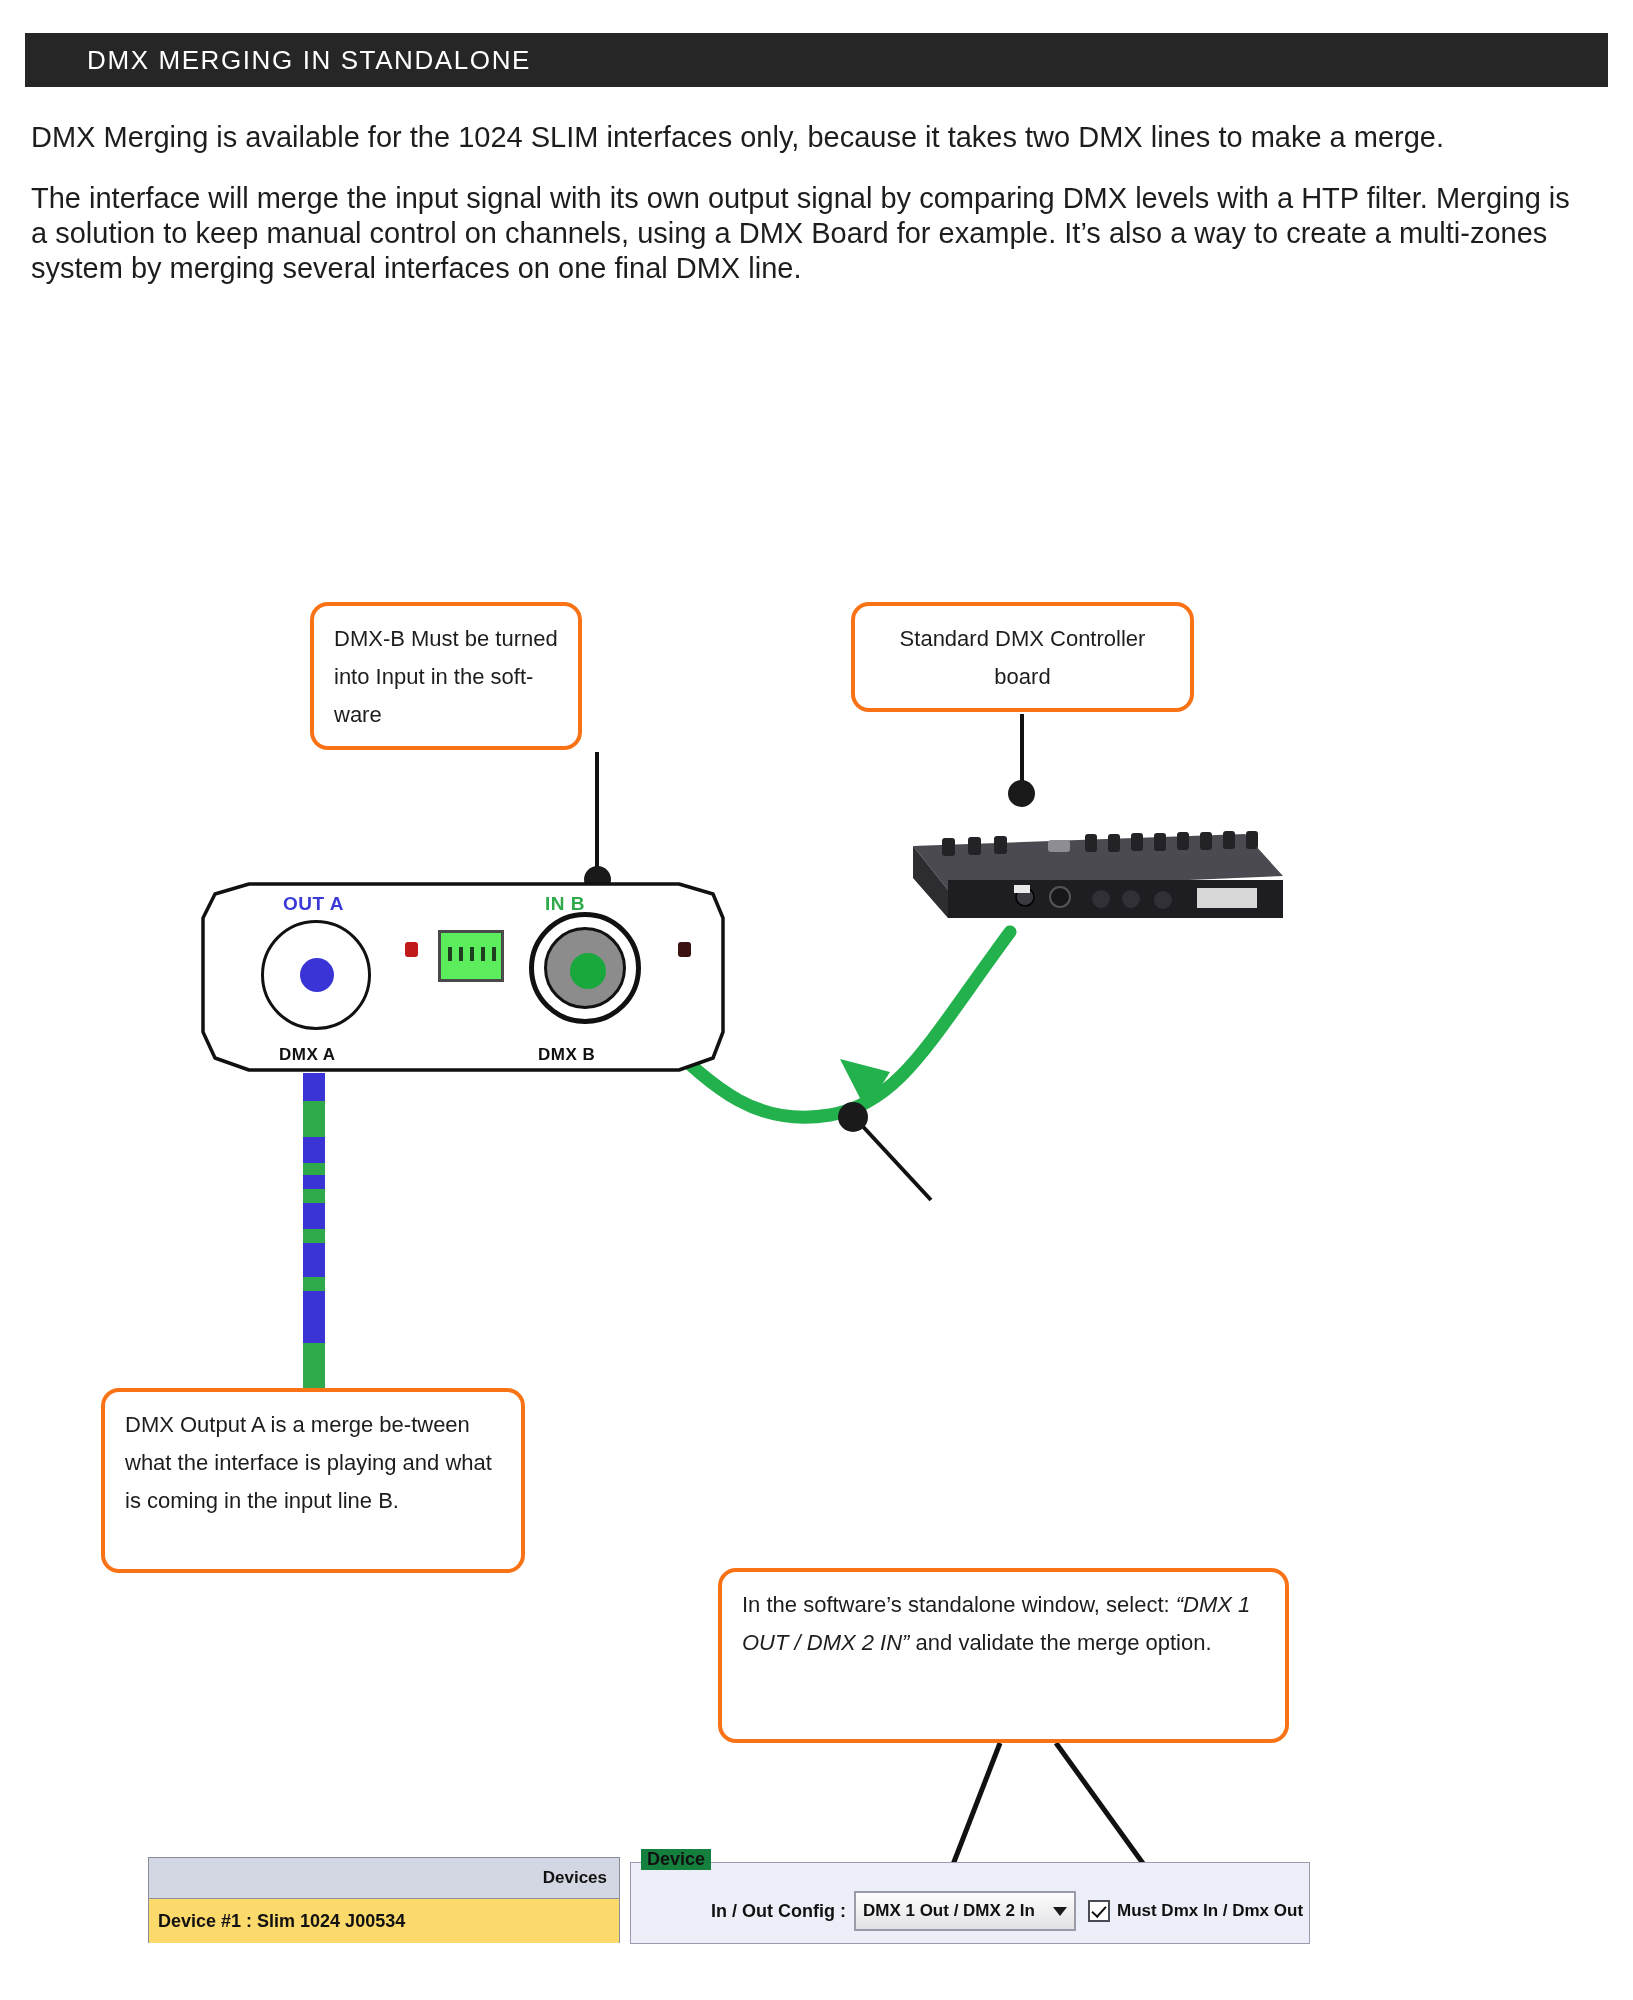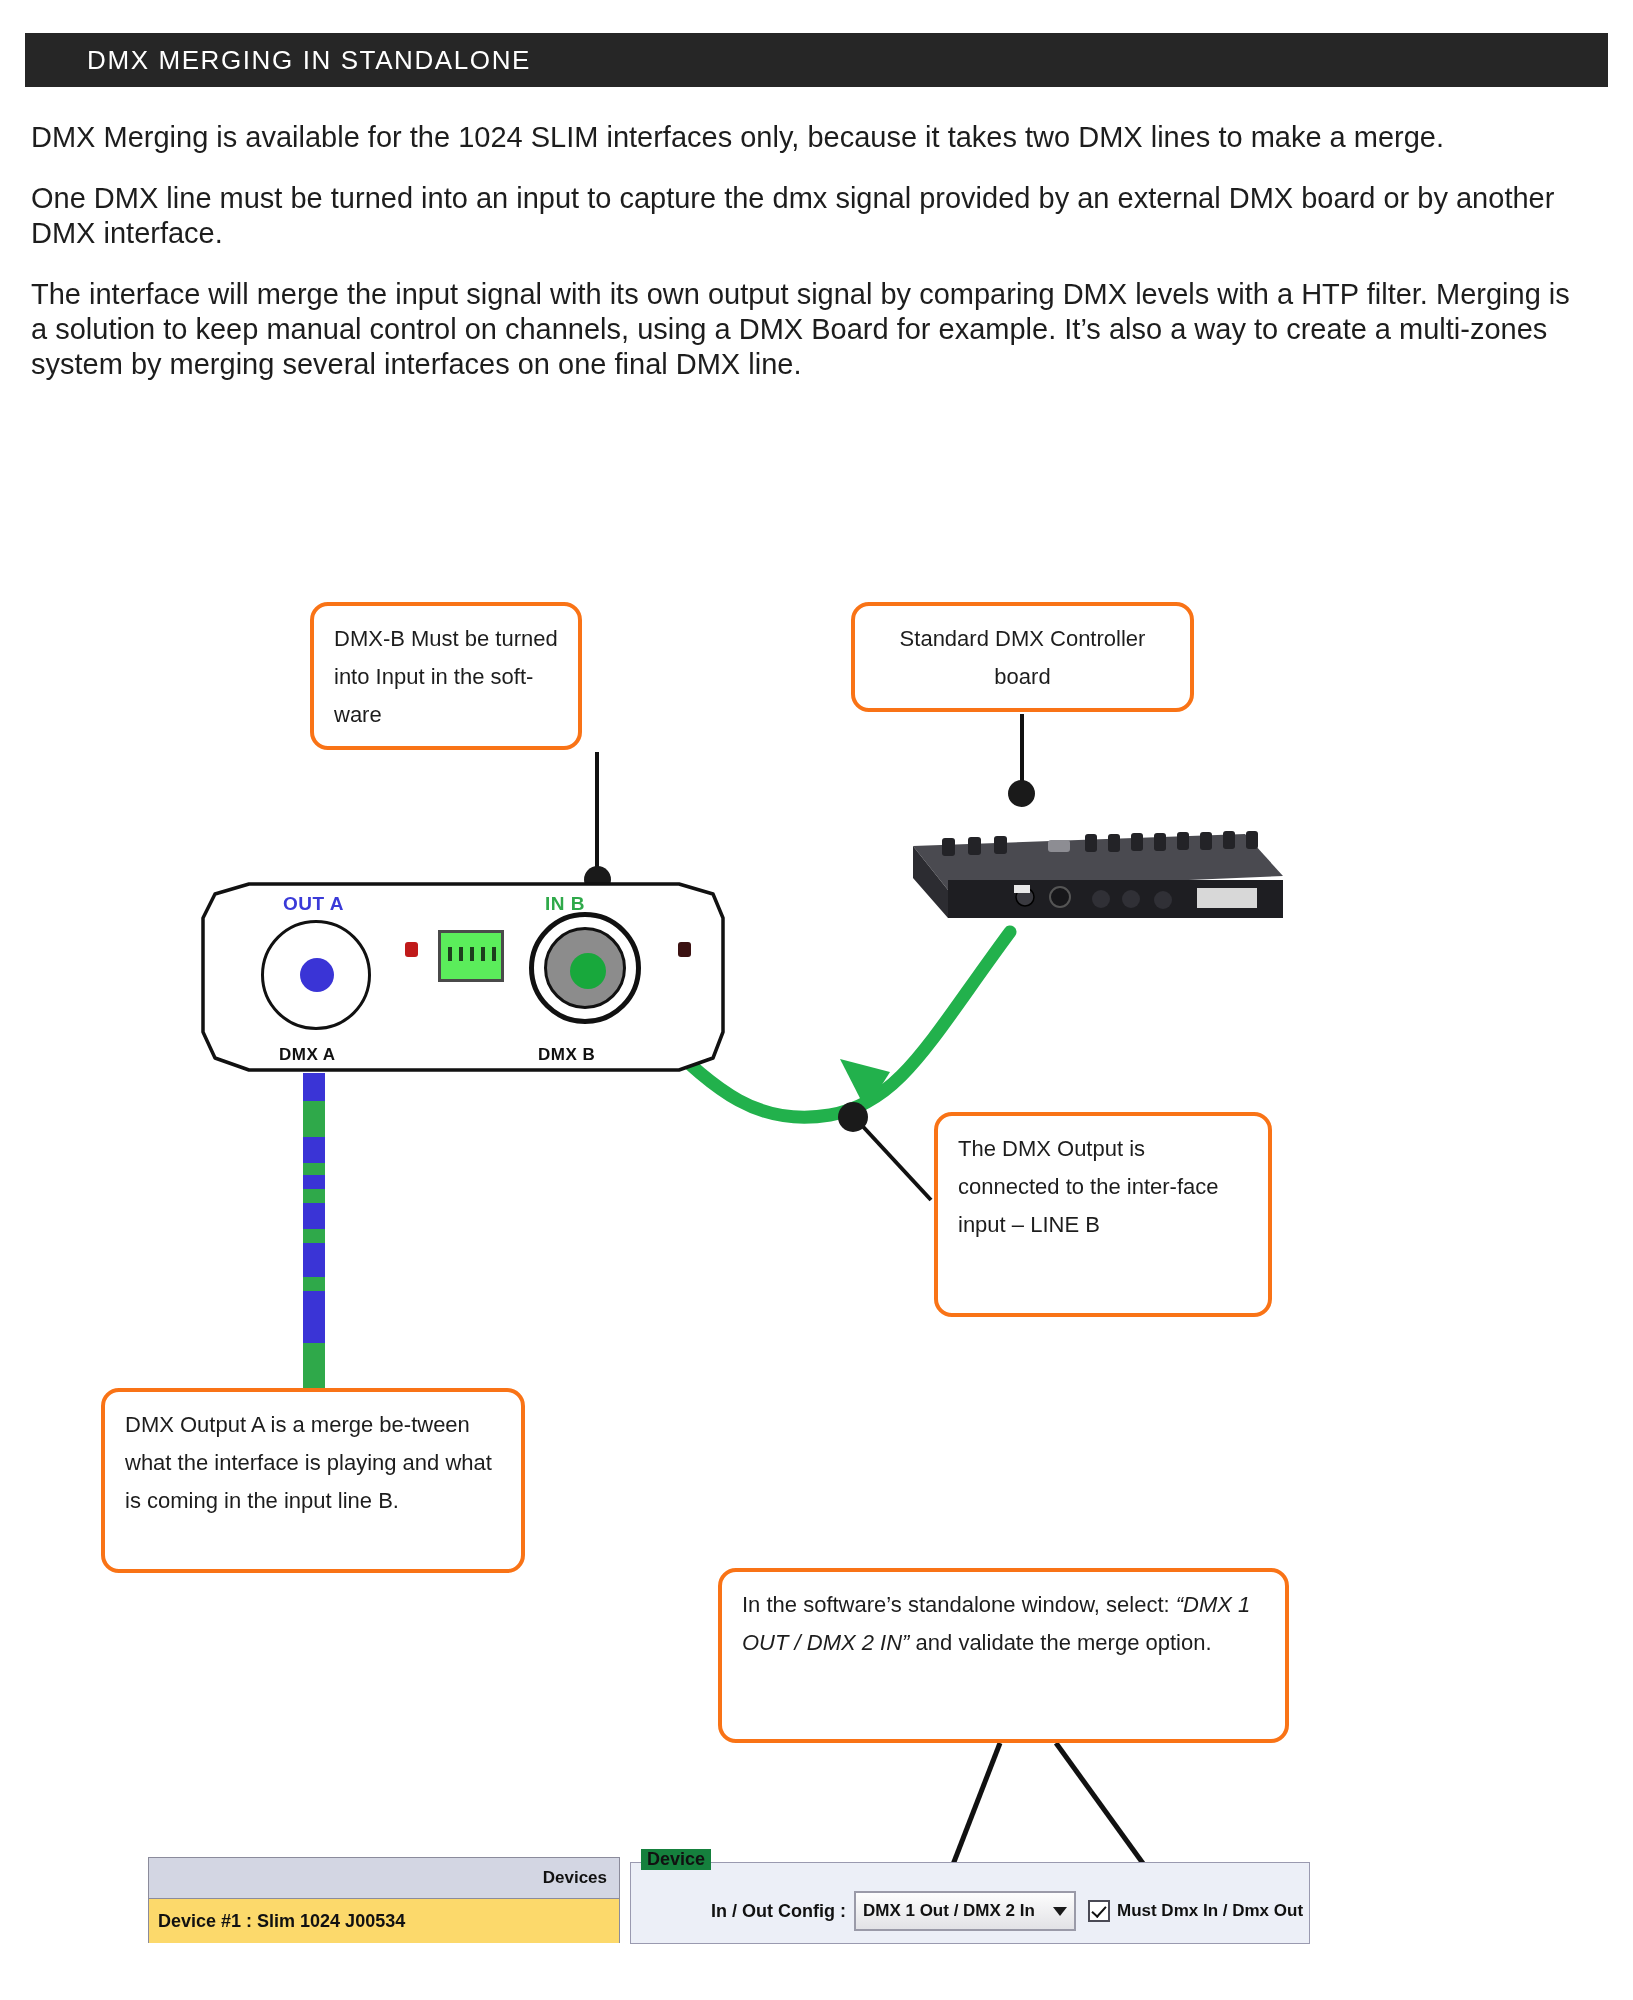--- a/index.html
+++ b/index.html
@@ -303,21 +303,20 @@
 </style>
 </head>
 <body>
 
 <div class="header-band">
   <div class="header-title">DMX MERGING IN STANDALONE</div>
 </div>
 
 <div class="prose">
   <p class="para">DMX Merging is available for the 1024 SLIM interfaces only, because it takes two DMX lines to make a merge.</p>
-  <p class="para">One DMX line must be turned into an input to capture the dmx signal provided by an external DMX board or by another DMX interface.</p>
   <p class="para">The interface will merge the input signal with its own output signal by comparing DMX levels with a HTP filter. Merging is a solution to keep manual control on channels, using a DMX Board for example. It’s also a way to create a multi-zones system by merging several interfaces on one final DMX line.</p>
 </div>
 
 <div class="diagram">
 
   <svg width="1633" height="2000" style="position:absolute;left:0;top:0;">
 
     <line x1="597" y1="752" x2="597" y2="872" stroke="#111111" stroke-width="4"></line>
 
     <line x1="1022" y1="714" x2="1022" y2="790" stroke="#111111" stroke-width="4"></line>
@@ -417,21 +416,20 @@
       <div class="xlr-in-ring">
         <div class="xlr-in-pin"></div>
       </div>
     </div>
   </div>
 
   <div class="callout" id="callout-dmxb">DMX-B Must be turned into Input in the soft-ware</div>
 
   <div class="callout centered" id="callout-standard">Standard DMX Controller board</div>
 
-  <div class="callout" id="callout-output">The DMX Output is connected to the inter-face input – LINE B</div>
 
   <div class="callout" id="callout-merge">DMX Output A is a merge be-tween what the interface is playing and what is coming in the input line B.</div>
 
   <div class="callout" id="callout-software">
     <span>In the software’s standalone window, select: </span><i>“DMX 1 OUT / DMX 2 IN”</i><span> and validate the merge option.</span>
   </div>
 </div>
 
 <div class="sw-devices">
   <div class="sw-devices-head">

